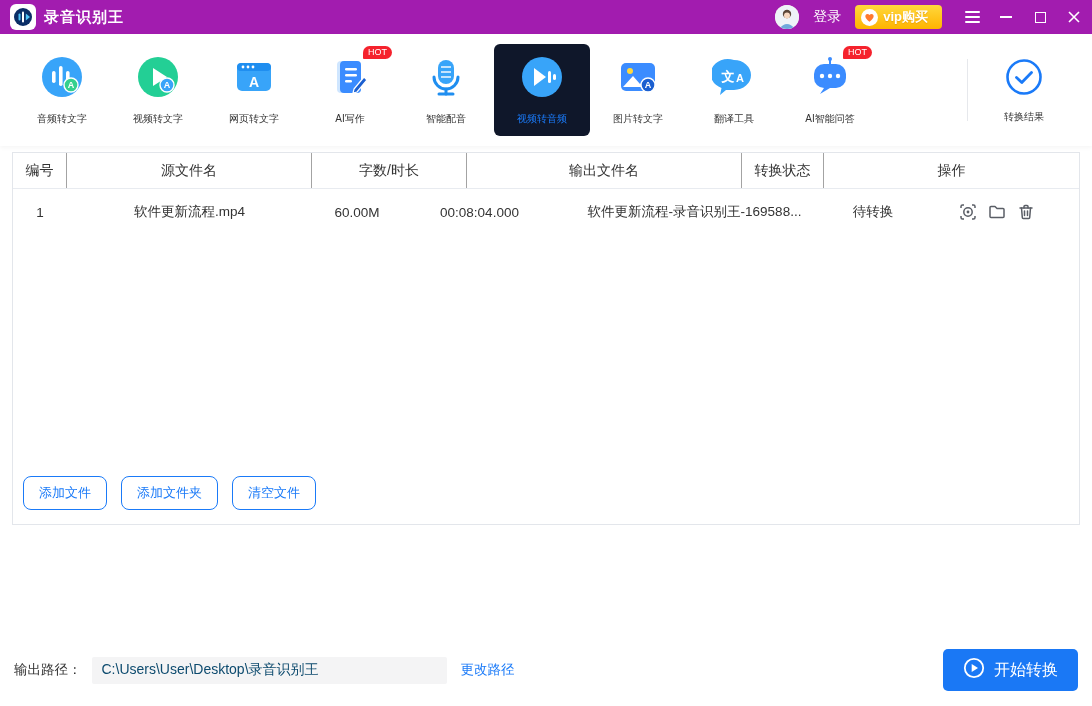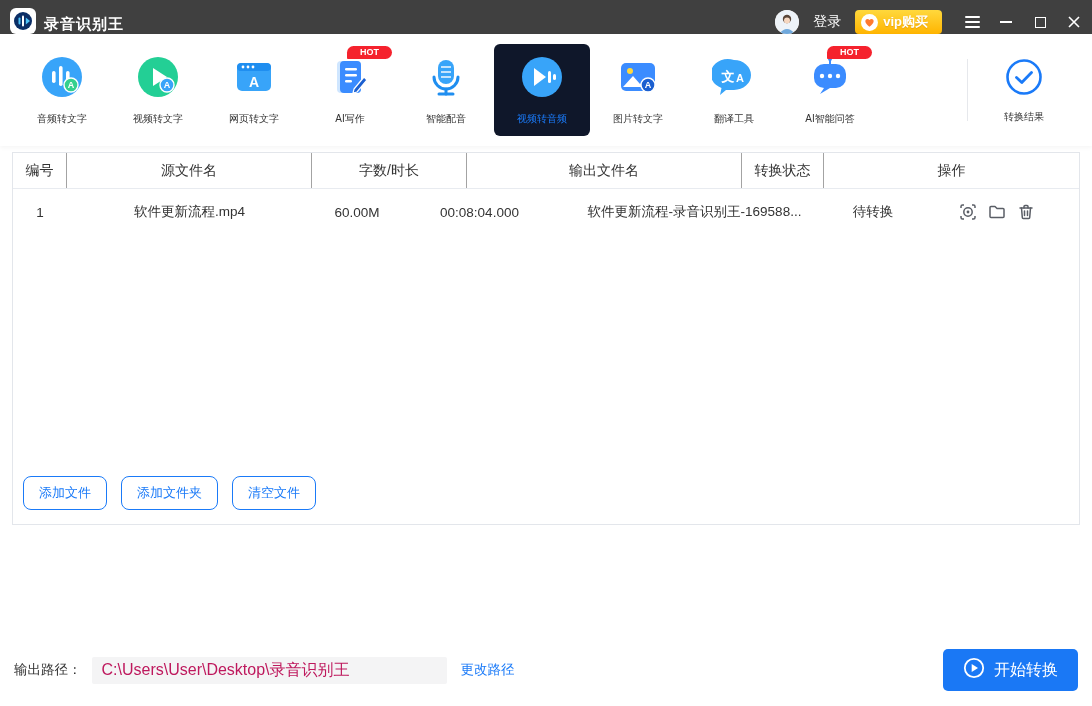--- a/index.html
+++ b/index.html
@@ -1,21 +1,21 @@
 <!DOCTYPE html>
 <html><head>
 <meta charset="utf-8">
 <style>
   * { margin:0; padding:0; box-sizing:border-box; }
   html,body { width:1092px; height:706px; }
   body { font-family:"Liberation Sans","DejaVu Sans",sans-serif; background:#fff; color:#333; overflow:hidden; }
   .app { position:relative; width:1092px; height:706px; background:#fff; }
 
   
-  .titlebar { position:absolute; top:0; left:0; width:100%; height:34px; background:#404040; display:flex; align-items:flex-end; padding:0 10px; }
+  .titlebar { position:absolute; top:0; left:0; width:100%; height:34px; background:#a21caf; display:flex; align-items:center; padding:0 10px; }
   .logo-box { width:26px; height:26px; background:#fff; border-radius:6px; display:flex; align-items:center; justify-content:center; margin-right:8px; }
   .app-title { color:#fff; font-size:15px; font-weight:bold; letter-spacing:1px; }
   .titlebar-right { margin-left:auto; display:flex; align-items:center; gap:14px; }
   .avatar { width:24px; height:24px; border-radius:50%; background:#f6e3d3; overflow:hidden; display:flex; align-items:center; justify-content:center; }
   .login { color:#fff; font-size:14px; cursor:pointer; }
   .vip-btn { height:24px; padding:0 14px 0 6px; border-radius:4px; background:linear-gradient(180deg,#ffd83d,#ffb400); display:flex; align-items:center; gap:5px; cursor:pointer; }
   .vip-heart { width:17px; height:17px; border-radius:50%; background:#fff; display:flex; align-items:center; justify-content:center; }
   .vip-label { color:#fff; font-size:13px; font-weight:bold; text-shadow:0 1px 1px rgba(200,120,0,.4); }
   .win-ctrl { display:flex; align-items:center; gap:18px; margin-left:8px; }
   .wc { width:16px; height:16px; display:flex; align-items:center; justify-content:center; cursor:pointer; }
@@ -23,41 +23,41 @@
   .menu-icon i { display:block; width:15px; height:2px; background:#fff; border-radius:1px; }
   .min-icon { width:12px; height:2px; background:#fff; }
   .max-icon { width:11px; height:11px; border:1.5px solid #fff; }
 
   
   .nav { position:absolute; top:34px; left:0; width:100%; height:112px; background:#fff; box-shadow:0 2px 4px rgba(0,0,0,0.04); display:flex; align-items:center; padding:0 14px; }
   .nav-item { position:relative; width:96px; height:92px; display:flex; flex-direction:column; align-items:center; justify-content:center; gap:9px; border-radius:6px; cursor:pointer; }
   .nav-item.active { background:#0f172a; }
   .nav-label { font-size:10px; color:#333; white-space:nowrap; }
   .nav-item.active .nav-label { color:#1a7af8; }
-  .hot-badge { position:absolute; top:2px; right:6px; background:#f5222d; color:#fff; font-size:9px; font-weight:bold; padding:2px 13px; border-radius:7px 7px 7px 1px; line-height:1; }
+  .hot-badge { position:absolute; top:2px; right:6px; background:#f5222d; color:#fff; font-size:9px; font-weight:normal; padding:2px 5px; border-radius:7px 7px 7px 1px; line-height:1; }
   .nav-divider { width:1px; height:62px; background:#e6e8ec; margin:0 8px 0 auto; }
   .nav-result { margin-right:6px; }
 
   
   .table-box { position:absolute; top:152px; left:12px; width:1068px; height:373px; border:1px solid #e3e6eb; background:#fff; }
   .thead { display:flex; height:36px; align-items:stretch; border-bottom:1px solid #e8ebf0; }
   .th { display:flex; align-items:center; justify-content:center; font-size:14px; color:#333; border-right:1px solid #a3a3a3; }
   .th:last-child { border-right:none; }
   .trow { display:flex; height:46px; align-items:stretch; }
   .td { display:flex; align-items:center; justify-content:center; font-size:13.5px; color:#333; }
   .c1{width:54px;} .c2{width:245px;} .c3{width:90px;} .c4{width:155px;} .c5{width:275px;} .c6{width:82px;} .c7{flex:1;}
   .op-icons { display:flex; align-items:center; gap:11px; }
   .op-icons .op { cursor:pointer; display:flex; align-items:center; justify-content:center; }
   .file-btns { position:absolute; left:10px; bottom:14px; display:flex; gap:14px; }
   .fbtn { border:1px solid #1a7af8; color:#1a7af8; background:#fff; font-size:13px; padding:7px 15px; border-radius:8px; cursor:pointer; font-family:inherit; }
 
   
   .footer { position:absolute; left:0; bottom:0; width:100%; height:72px; display:flex; align-items:center; padding:0 14px; background:#fff; }
   .path-label { font-size:13.5px; color:#333; margin-right:10px; }
-  .path-input { width:355px; height:27px; background:#f4f4f5; border:none; border-radius:2px; font-size:16px; color:#be185d; padding:0 10px; font-family:inherit; }
+  .path-input { width:355px; height:27px; background:#f4f4f5; border:none; border-radius:2px; font-size:14px; color:#0c4a6e; padding:0 10px; font-family:inherit; }
   .change-path { font-size:13.5px; color:#1a7af8; margin-left:14px; cursor:pointer; }
   .start-btn { margin-left:auto; height:42px; padding:0 20px; background:#1a78f5; border:none; border-radius:5px; color:#fff; font-size:16px; display:flex; align-items:center; gap:9px; cursor:pointer; font-family:inherit; }
 </style>
 </head>
 <body>
 
 <div class="app">
 
   <div class="titlebar">
     <span class="logo-box">

